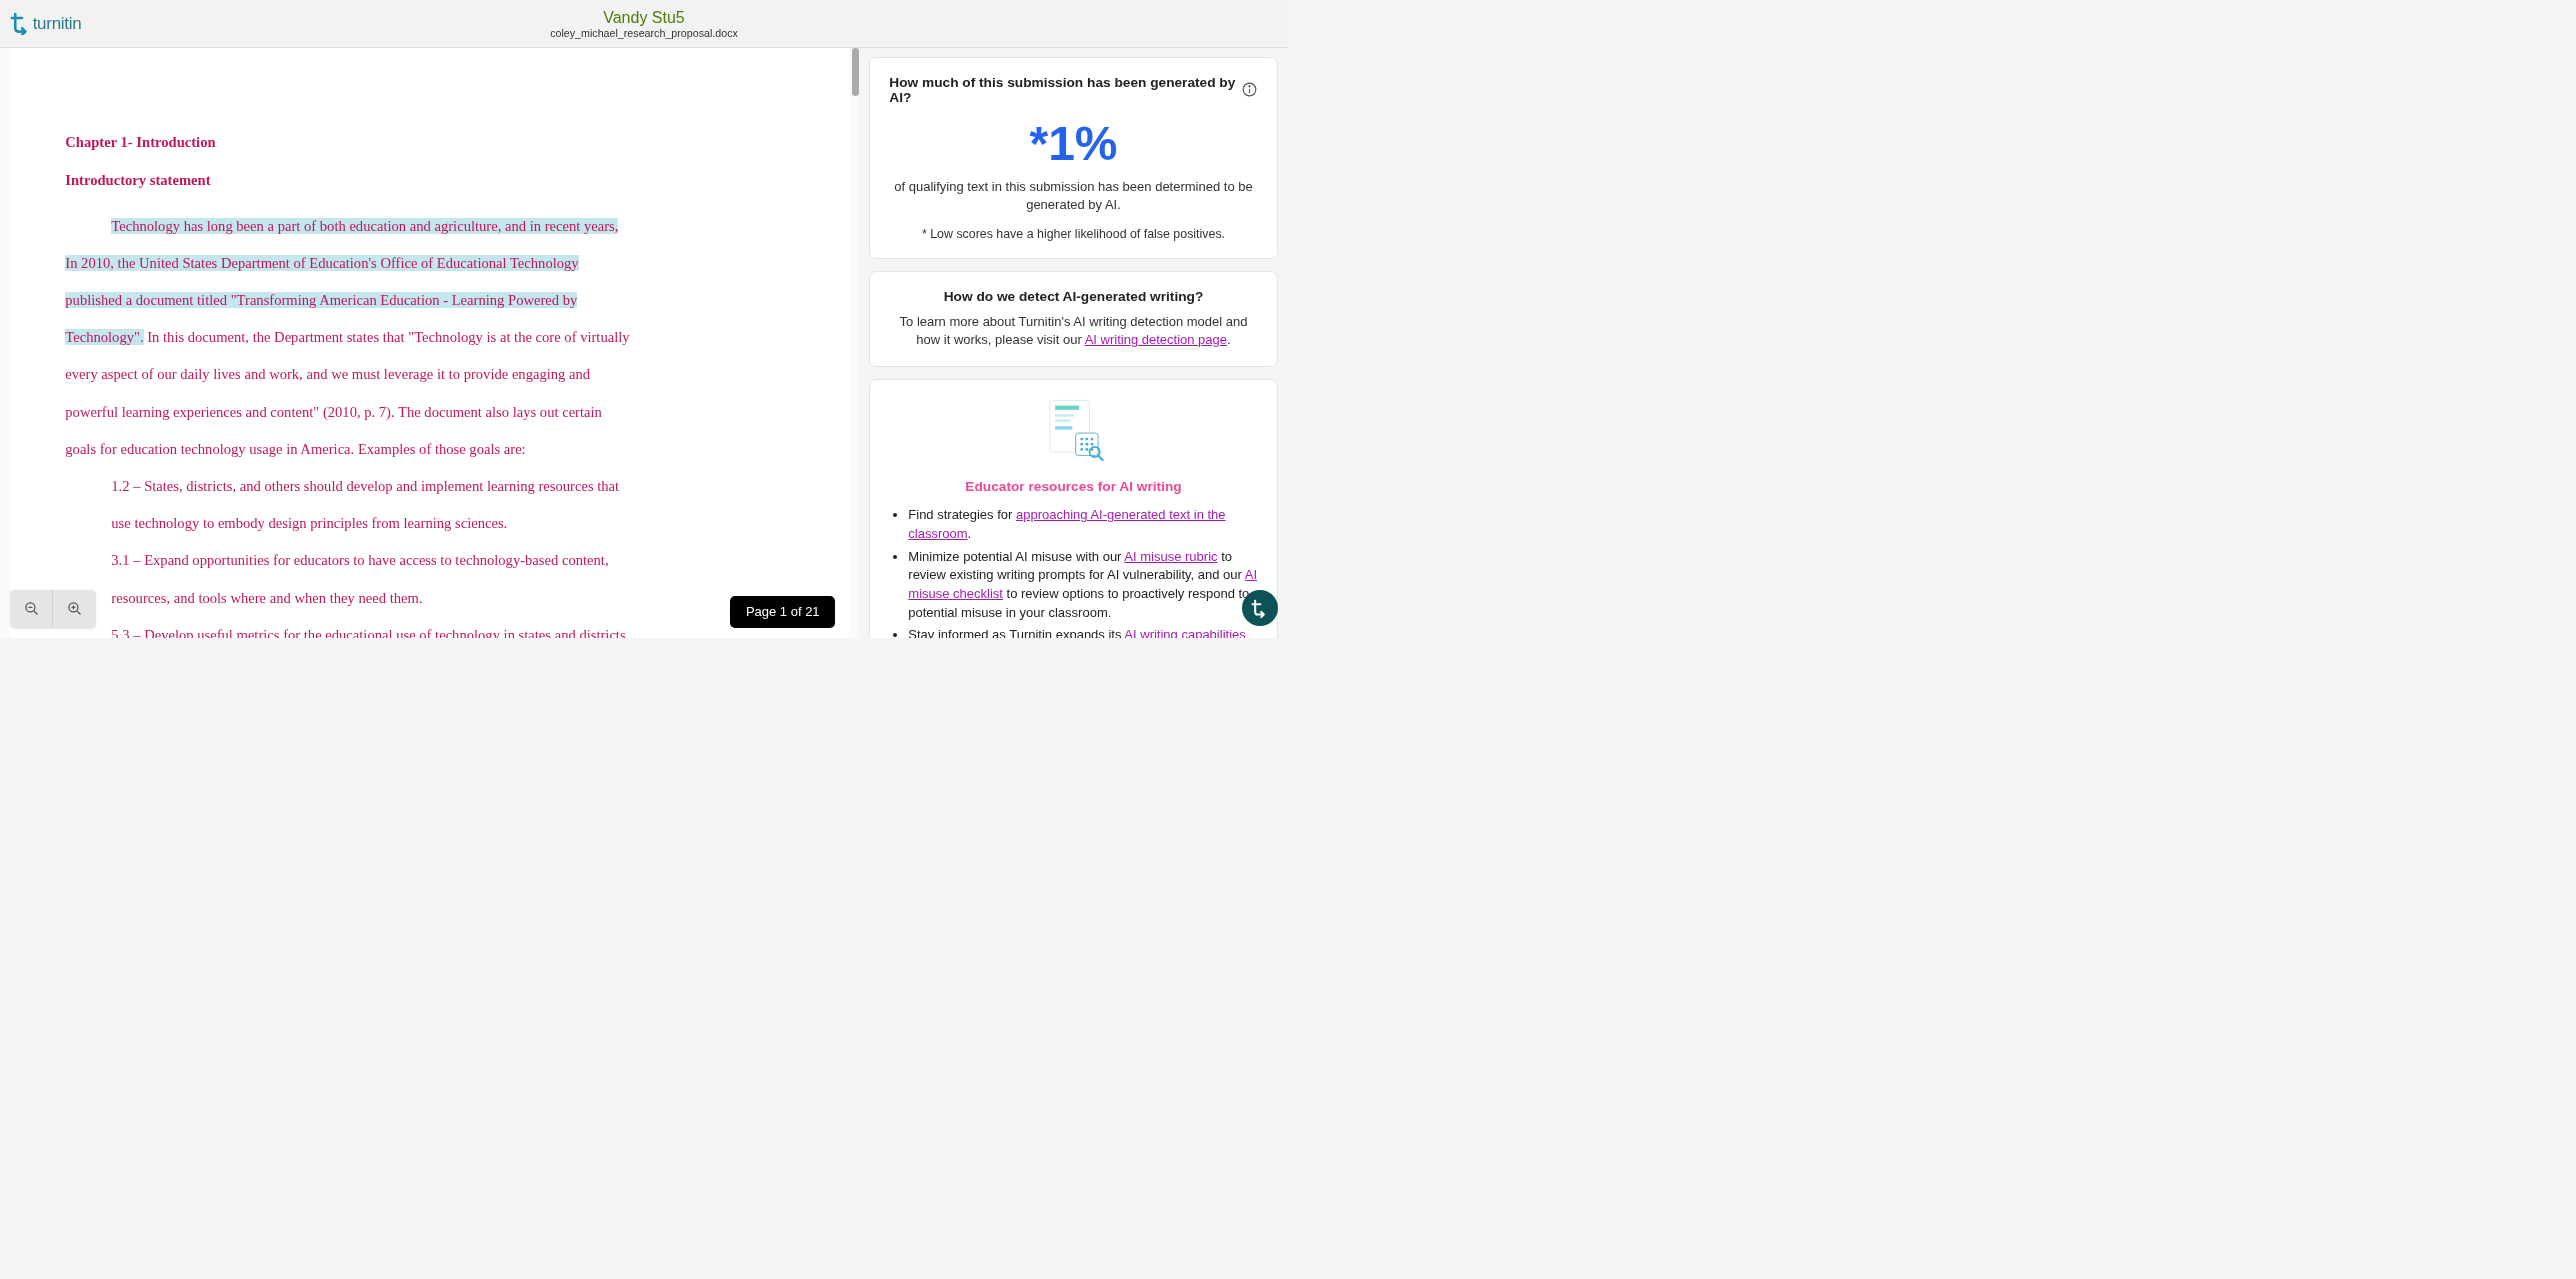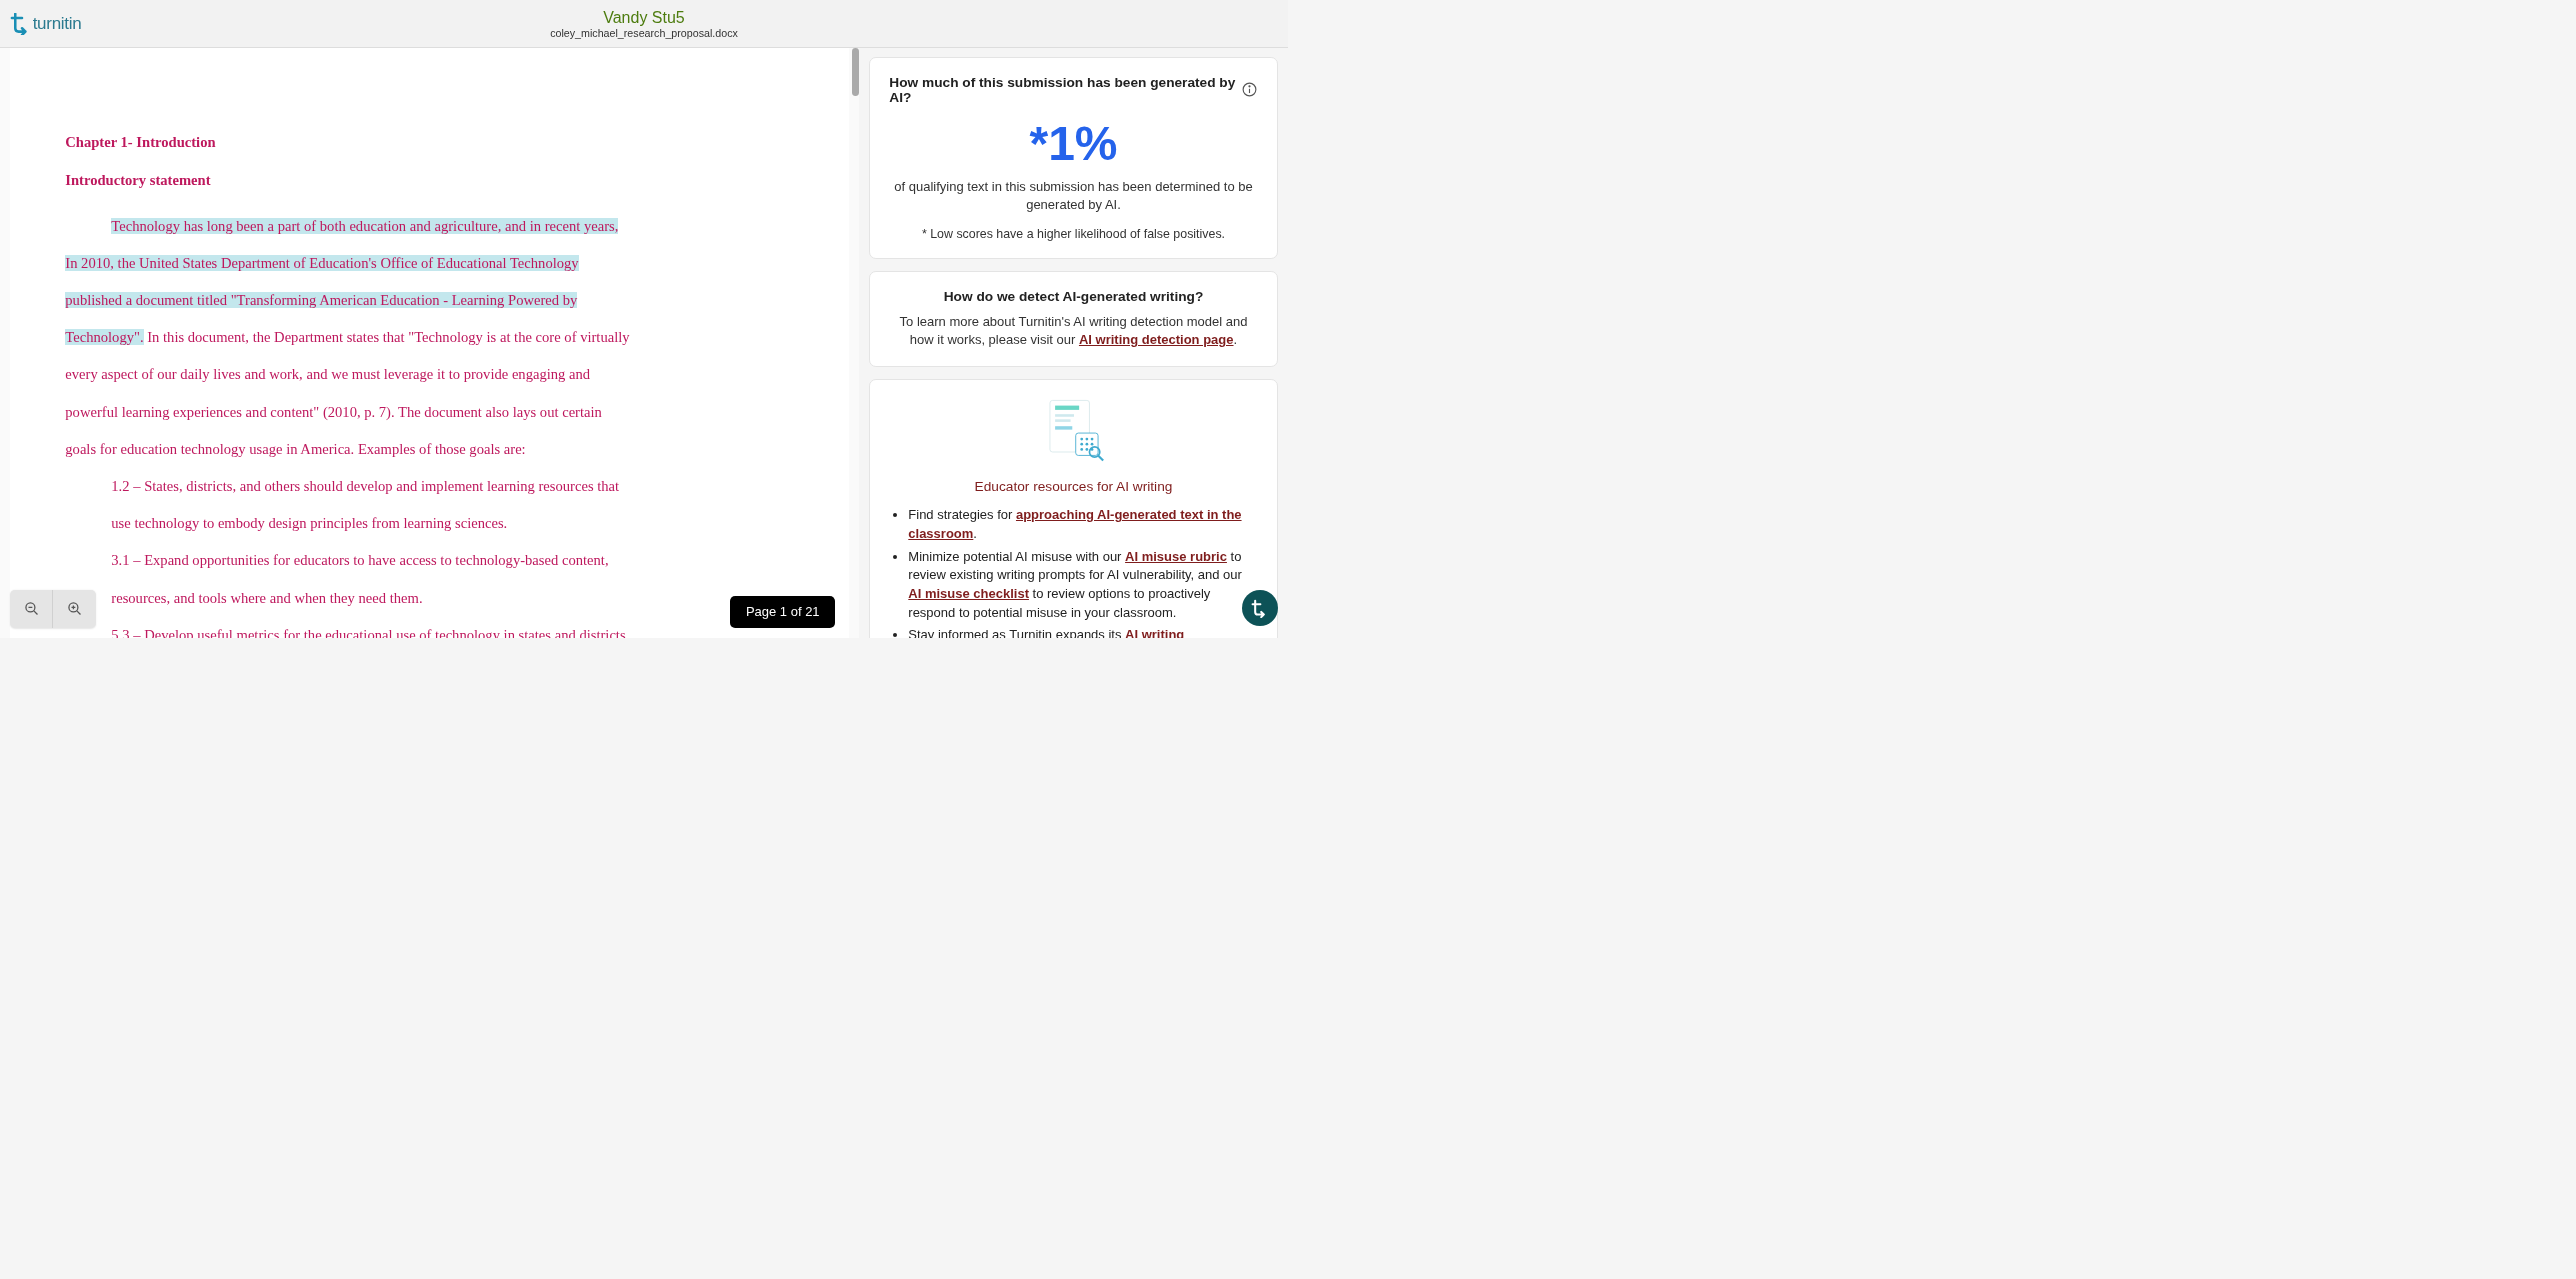--- a/index.html
+++ b/index.html
@@ -181,32 +181,32 @@
   text-align: center;
   margin-bottom: 9px;
   color: #222;
 }
 .detect-body {
   text-align: center;
   font-size: 13px;
   color: #333;
   line-height: 1.4;
 }
-.link { color: #7f1d1d; text-decoration: underline; cursor: pointer; font-weight: bold; }
+.link { color: #a21caf; text-decoration: underline; cursor: pointer; }
 .res-illustration {
   display: flex;
   justify-content: center;
   margin-bottom: 15.4px;
 }
 .res-title {
-  font-weight: 400;
+  font-weight: 700;
   font-size: 13.7px;
   text-align: center;
   margin-bottom: 12px;
-  color: #7f1d1d;
+  color: #ec4899;
 }
 .res-list {
   font-size: 13px;
   color: #222;
   line-height: 1.45;
   padding-left: 19px;
 }
 .res-list li { margin-bottom: 3.4px; }
 .fab {
   position: absolute;

